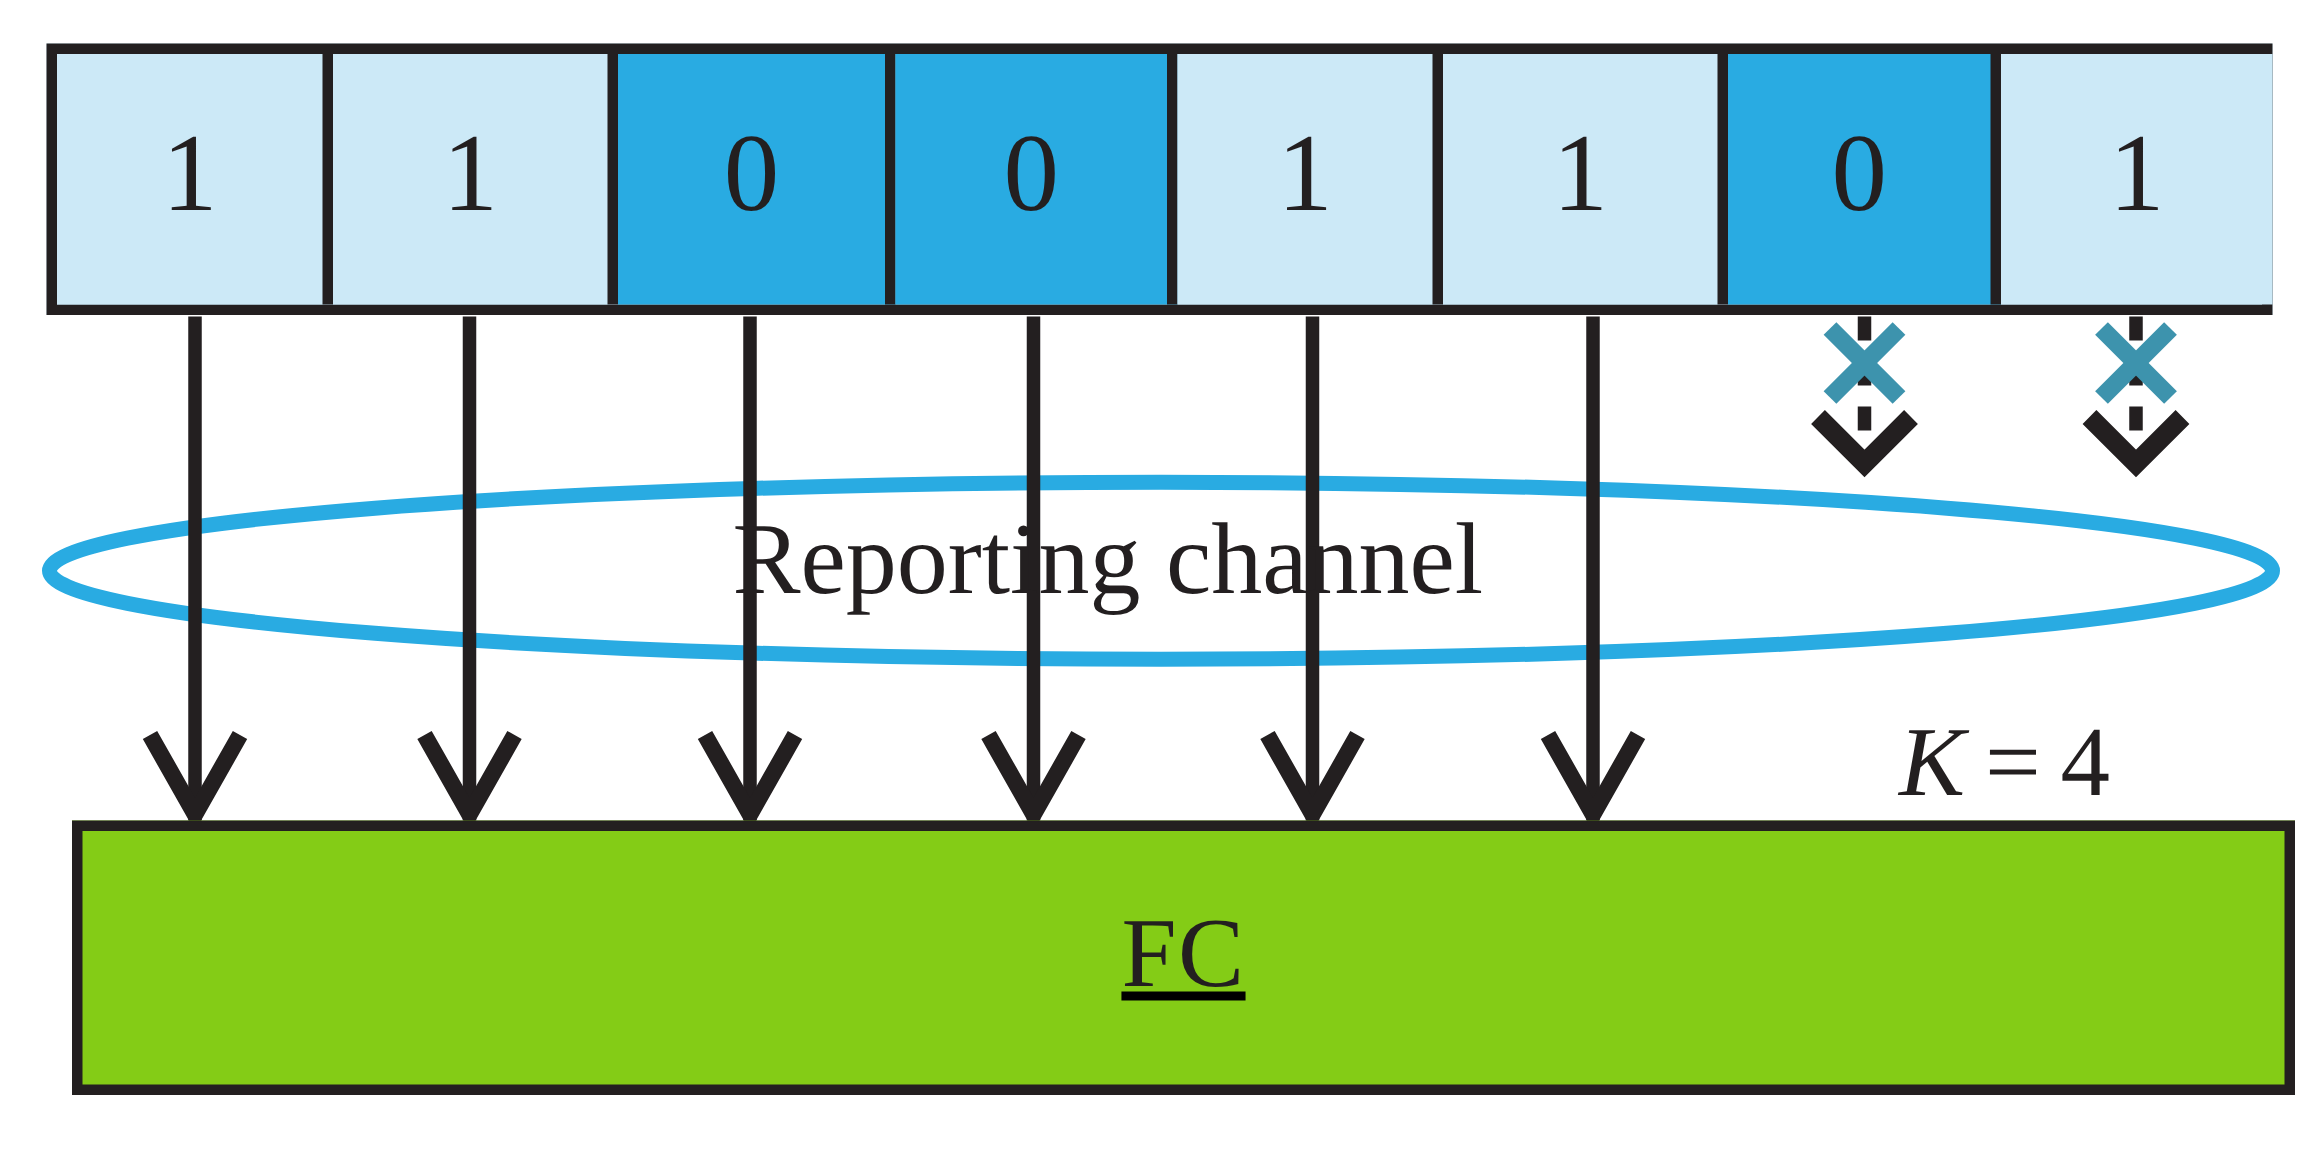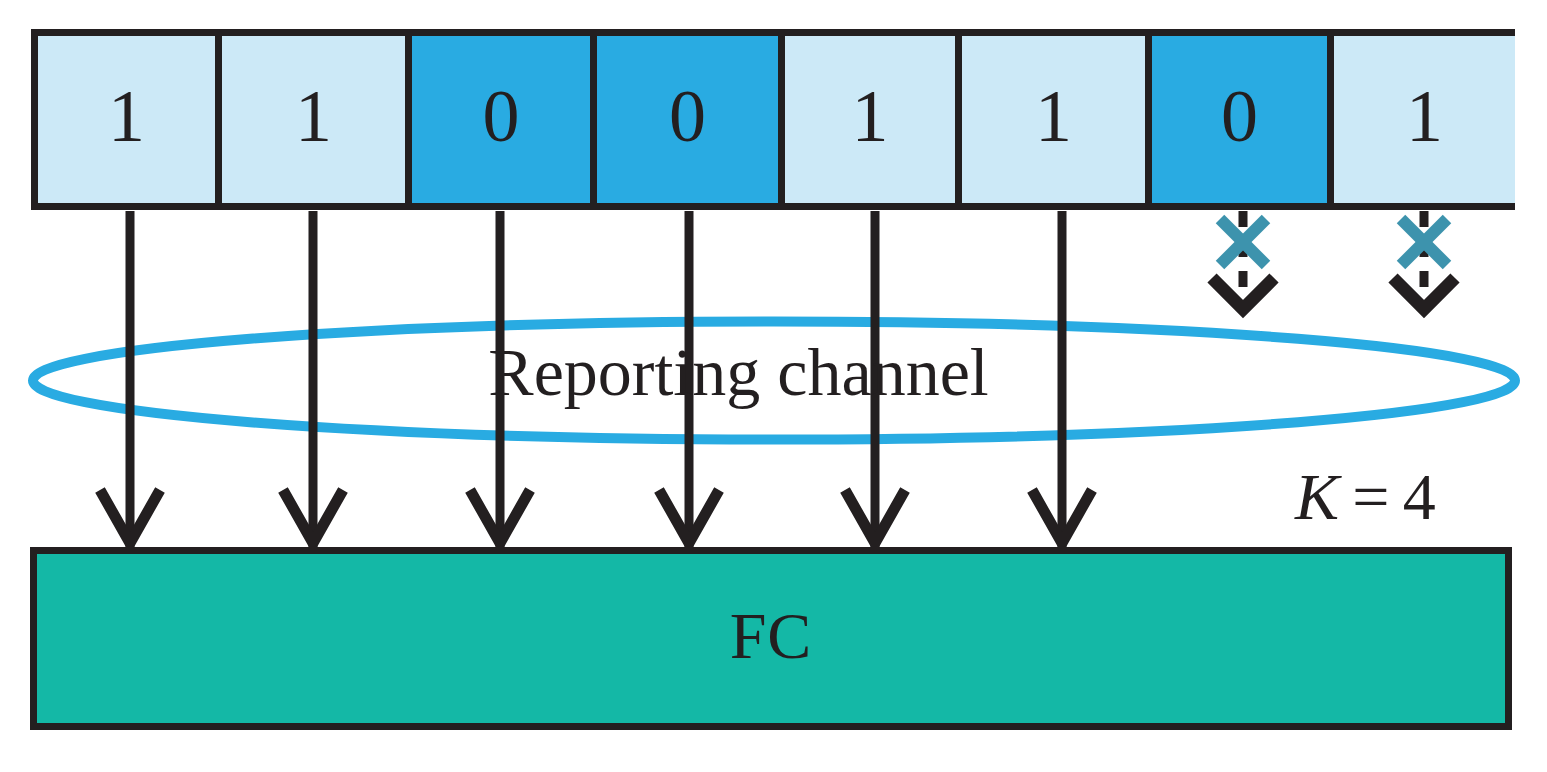--- a/index.html
+++ b/index.html
@@ -55,30 +55,31 @@
   .cell.on  { background: #cce9f7; }
   .cell.off { background: #29abe2; }
   .cell-value {
     position: relative;
     top: -4px;
     font-family: "Liberation Serif", "DejaVu Serif", serif;
   }
   
   .fc-box {
     position: absolute;
-    left: 30px;
+    left: 48px;
     top: 547px;
     width: 1482px;
     height: 183px;
     box-sizing: border-box;
     border: 7px solid #231f20;
-    background: #14b8a6;
+    background: #84cc16;
     display: flex;
     align-items: center;
     justify-content: center;
+    text-decoration: underline;
   }
   .fc-label {
     font-size: 66px;
     line-height: 1;
     color: #231f20;
     position: relative;
     top: -3px;
     letter-spacing: 1px;
   }
   
@@ -90,27 +91,26 @@
     text-align: center;
     font-size: 68px;
     line-height: 1;
     color: #231f20;
     pointer-events: none;
   }
   
   .k-label {
     position: absolute;
     left: 1266px;
-    top: 464px;
+    top: 476px;
     font-size: 66px;
     line-height: 1;
     color: #231f20;
     font-style: italic;
     white-space: nowrap;
-    margin-left: 29px;
   }
   .k-label .k-eq,
   .k-label .k-num { font-style: normal; }
 </style>
 </head>
 <body>
 
 <div id="stage">
 
   <div class="cell-row">

